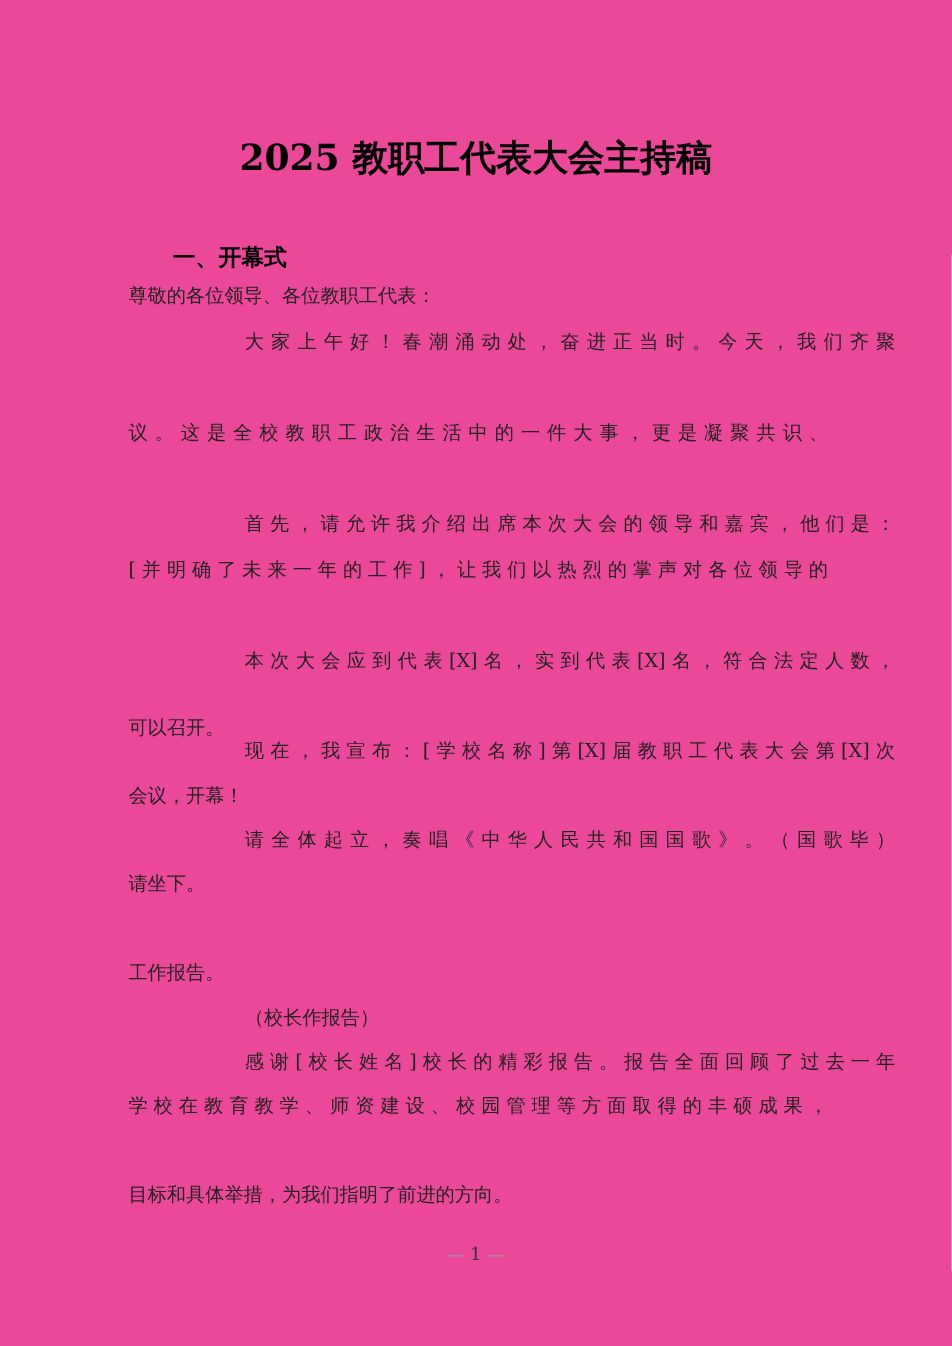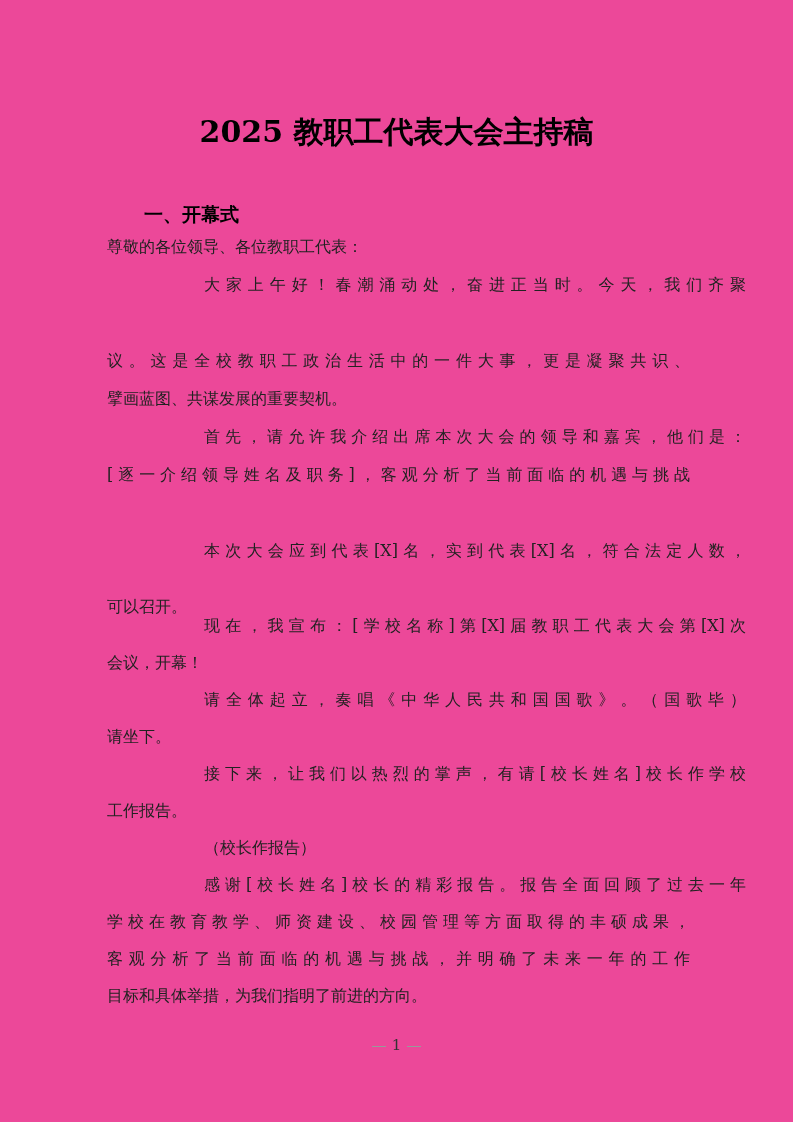--- a/index.html
+++ b/index.html
@@ -30,33 +30,30 @@
 </head>
 <body>
 
 <div class="page">
   <div class="title">2025 教职工代表大会主持稿</div>
   <div class="heading">一、开幕式</div>
 
   <div class="line last" style="top:232px">尊敬的各位领导、各位教职工代表：</div>
   <div class="line indent" style="top:270px">大家上午好！春潮涌动处，奋进正当时。今天，我们齐聚</div>
   <div class="line" style="top:346px">议。这是全校教职工政治生活中的一件大事，更是凝聚共识、</div>
-  <div class="line last" style="top:384px">擘画蓝图、共谋发展的重要契机。</div>
   <div class="line indent" style="top:422px">首先，请允许我介绍出席本次大会的领导和嘉宾，他们是：</div>
-  <div class="line" style="top:460px">[逐一介绍领导姓名及职务]，客观分析了当前面临的机遇与挑战</div>
+  <div class="line" style="top:460px">[并明确了未来一年的工作]，让我们以热烈的掌声对各位领导的</div>
   <div class="line indent" style="top:536px">本次大会应到代表[X]名，实到代表[X]名，符合法定人数，</div>
   <div class="line last" style="top:592px">可以召开。</div>
   <div class="line indent" style="top:611px">现在，我宣布：[学校名称]第[X]届教职工代表大会第[X]次</div>
   <div class="line last" style="top:648px">会议，开幕！</div>
   <div class="line indent" style="top:685px">请全体起立，奏唱《中华人民共和国国歌》。（国歌毕）</div>
   <div class="line last" style="top:722px">请坐下。</div>
-  <div class="line indent" style="top:759px">接下来，让我们以热烈的掌声，有请[校长姓名]校长作学校</div>
   <div class="line last" style="top:796px">工作报告。</div>
   <div class="line indent last" style="top:833px">（校长作报告）</div>
   <div class="line indent" style="top:870px">感谢[校长姓名]校长的精彩报告。报告全面回顾了过去一年</div>
   <div class="line" style="top:907px">学校在教育教学、师资建设、校园管理等方面取得的丰硕成果，</div>
-  <div class="line" style="top:944px">客观分析了当前面临的机遇与挑战，并明确了未来一年的工作</div>
   <div class="line last" style="top:981px">目标和具体举措，为我们指明了前进的方向。</div>
 
   <div class="pagenum">
     <span class="dash"></span><span>1</span><span class="dash"></span>
   </div>
 </div>
 
 </body></html>

